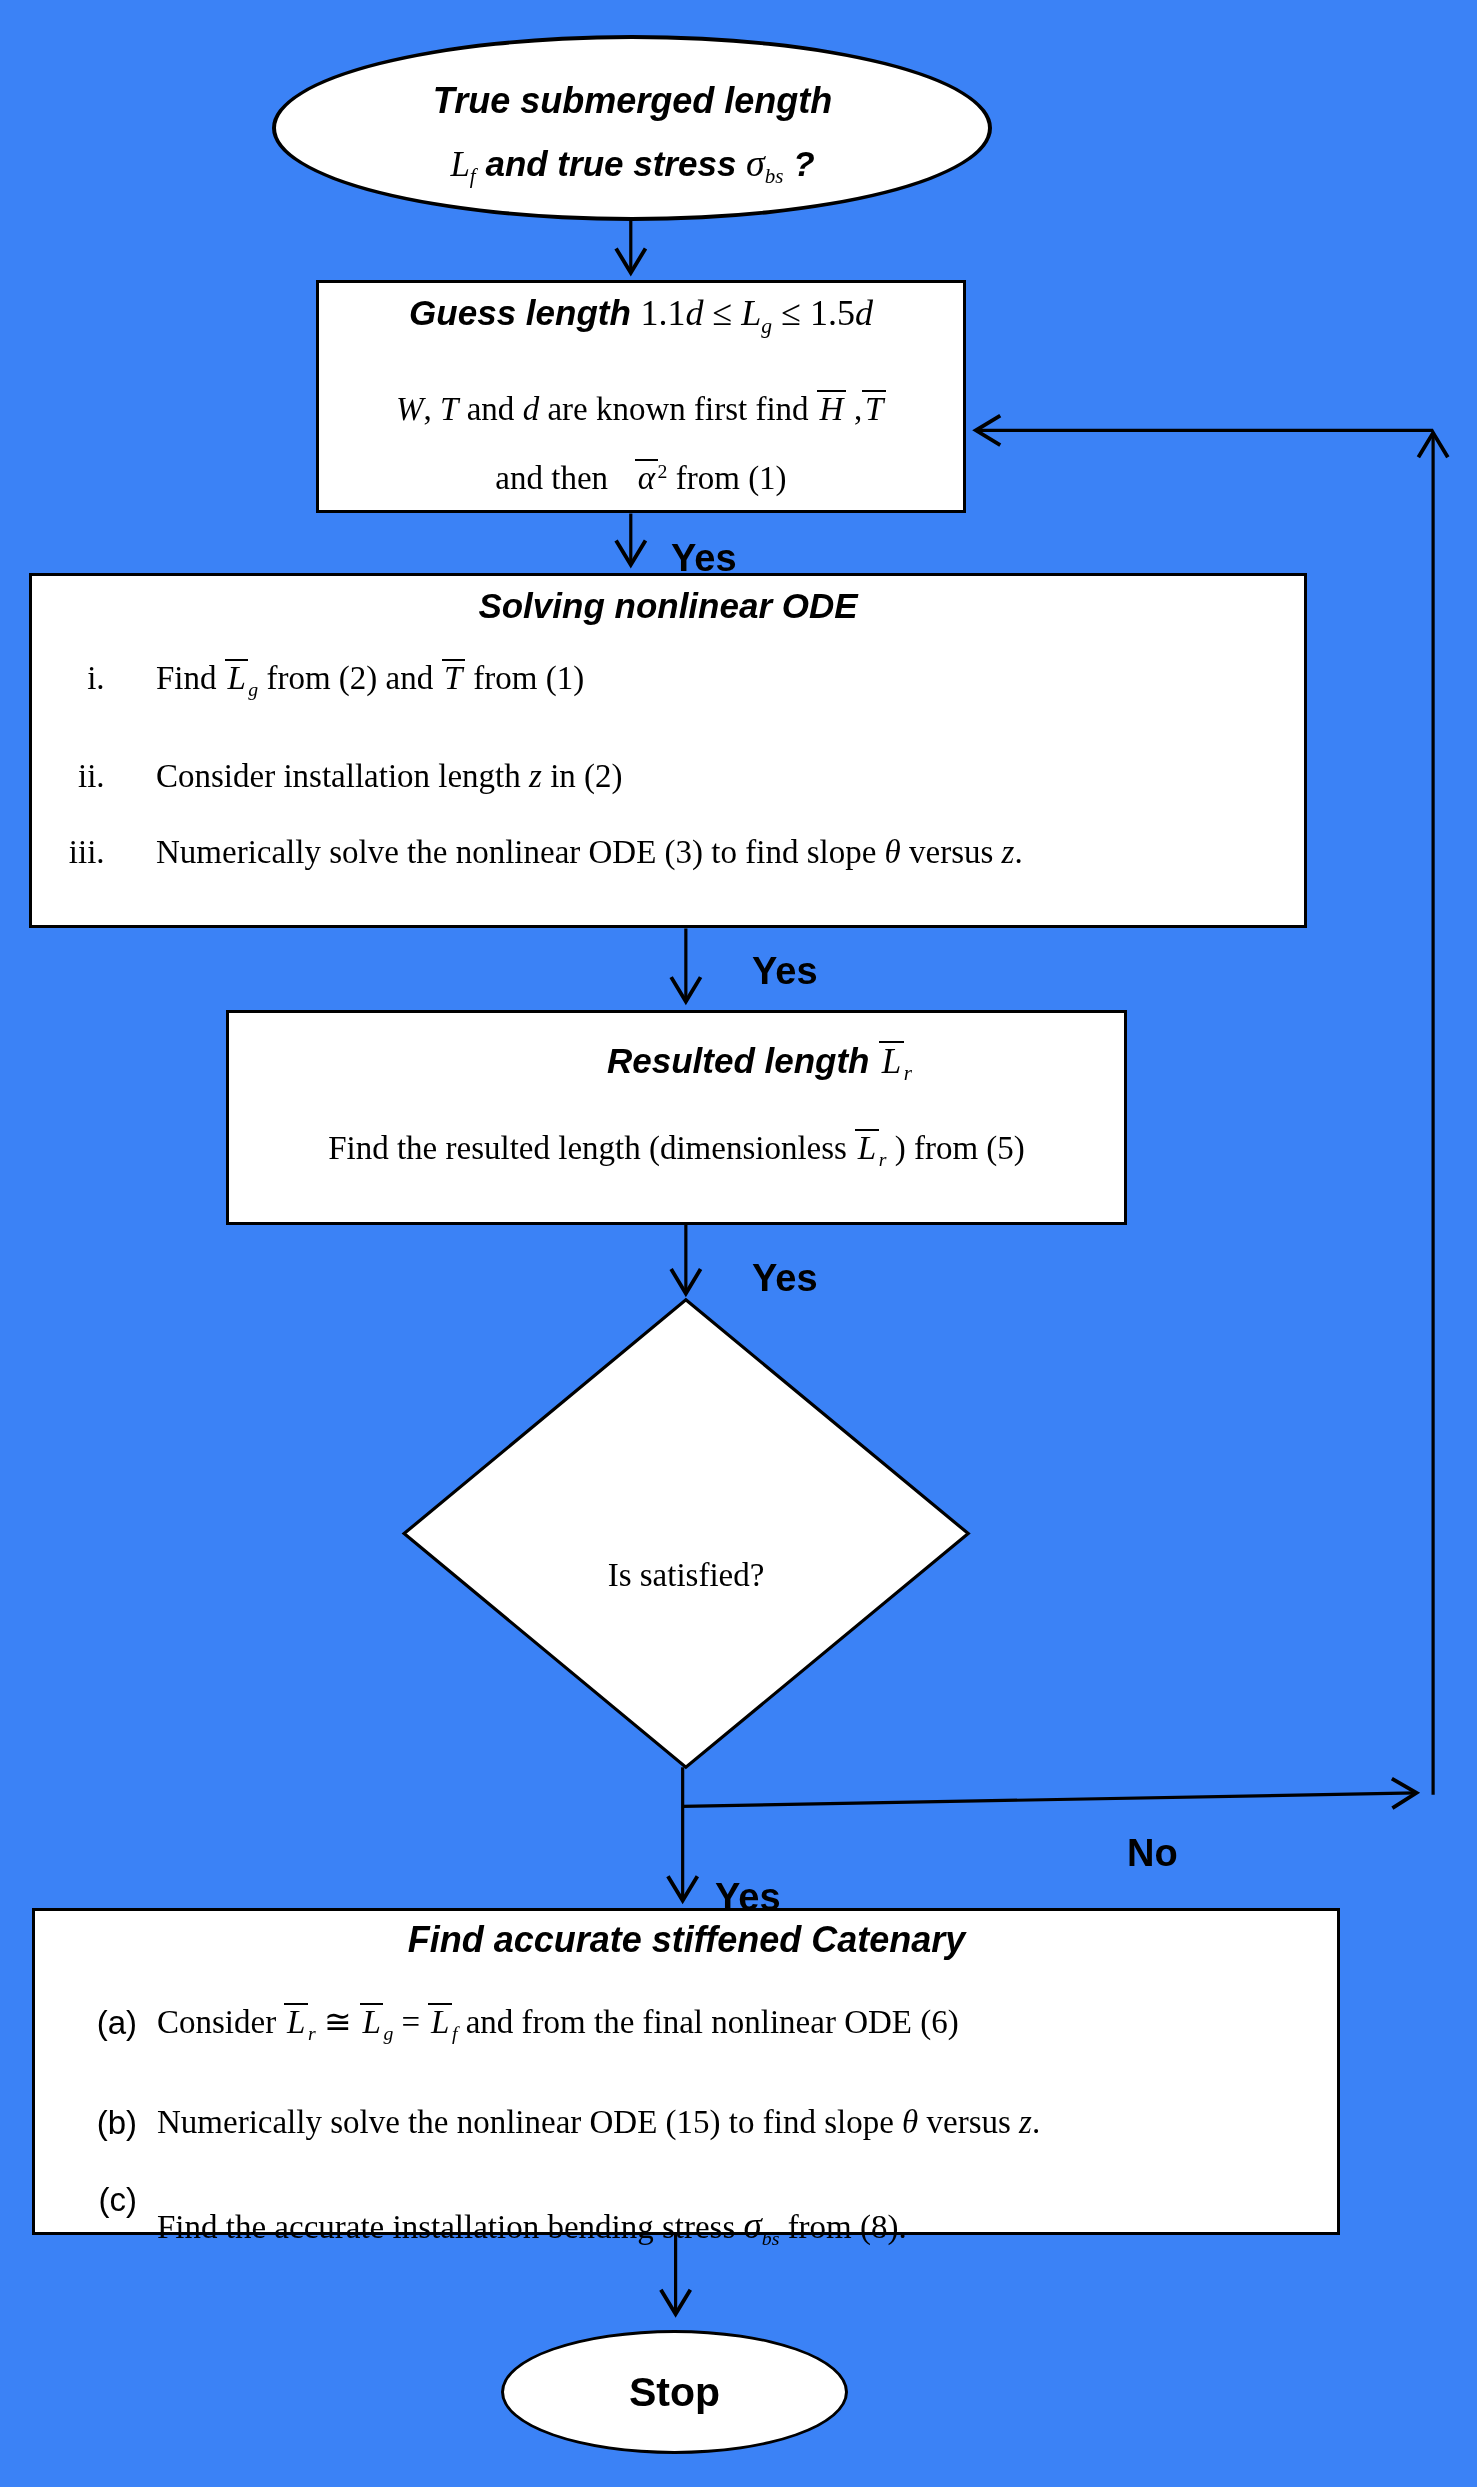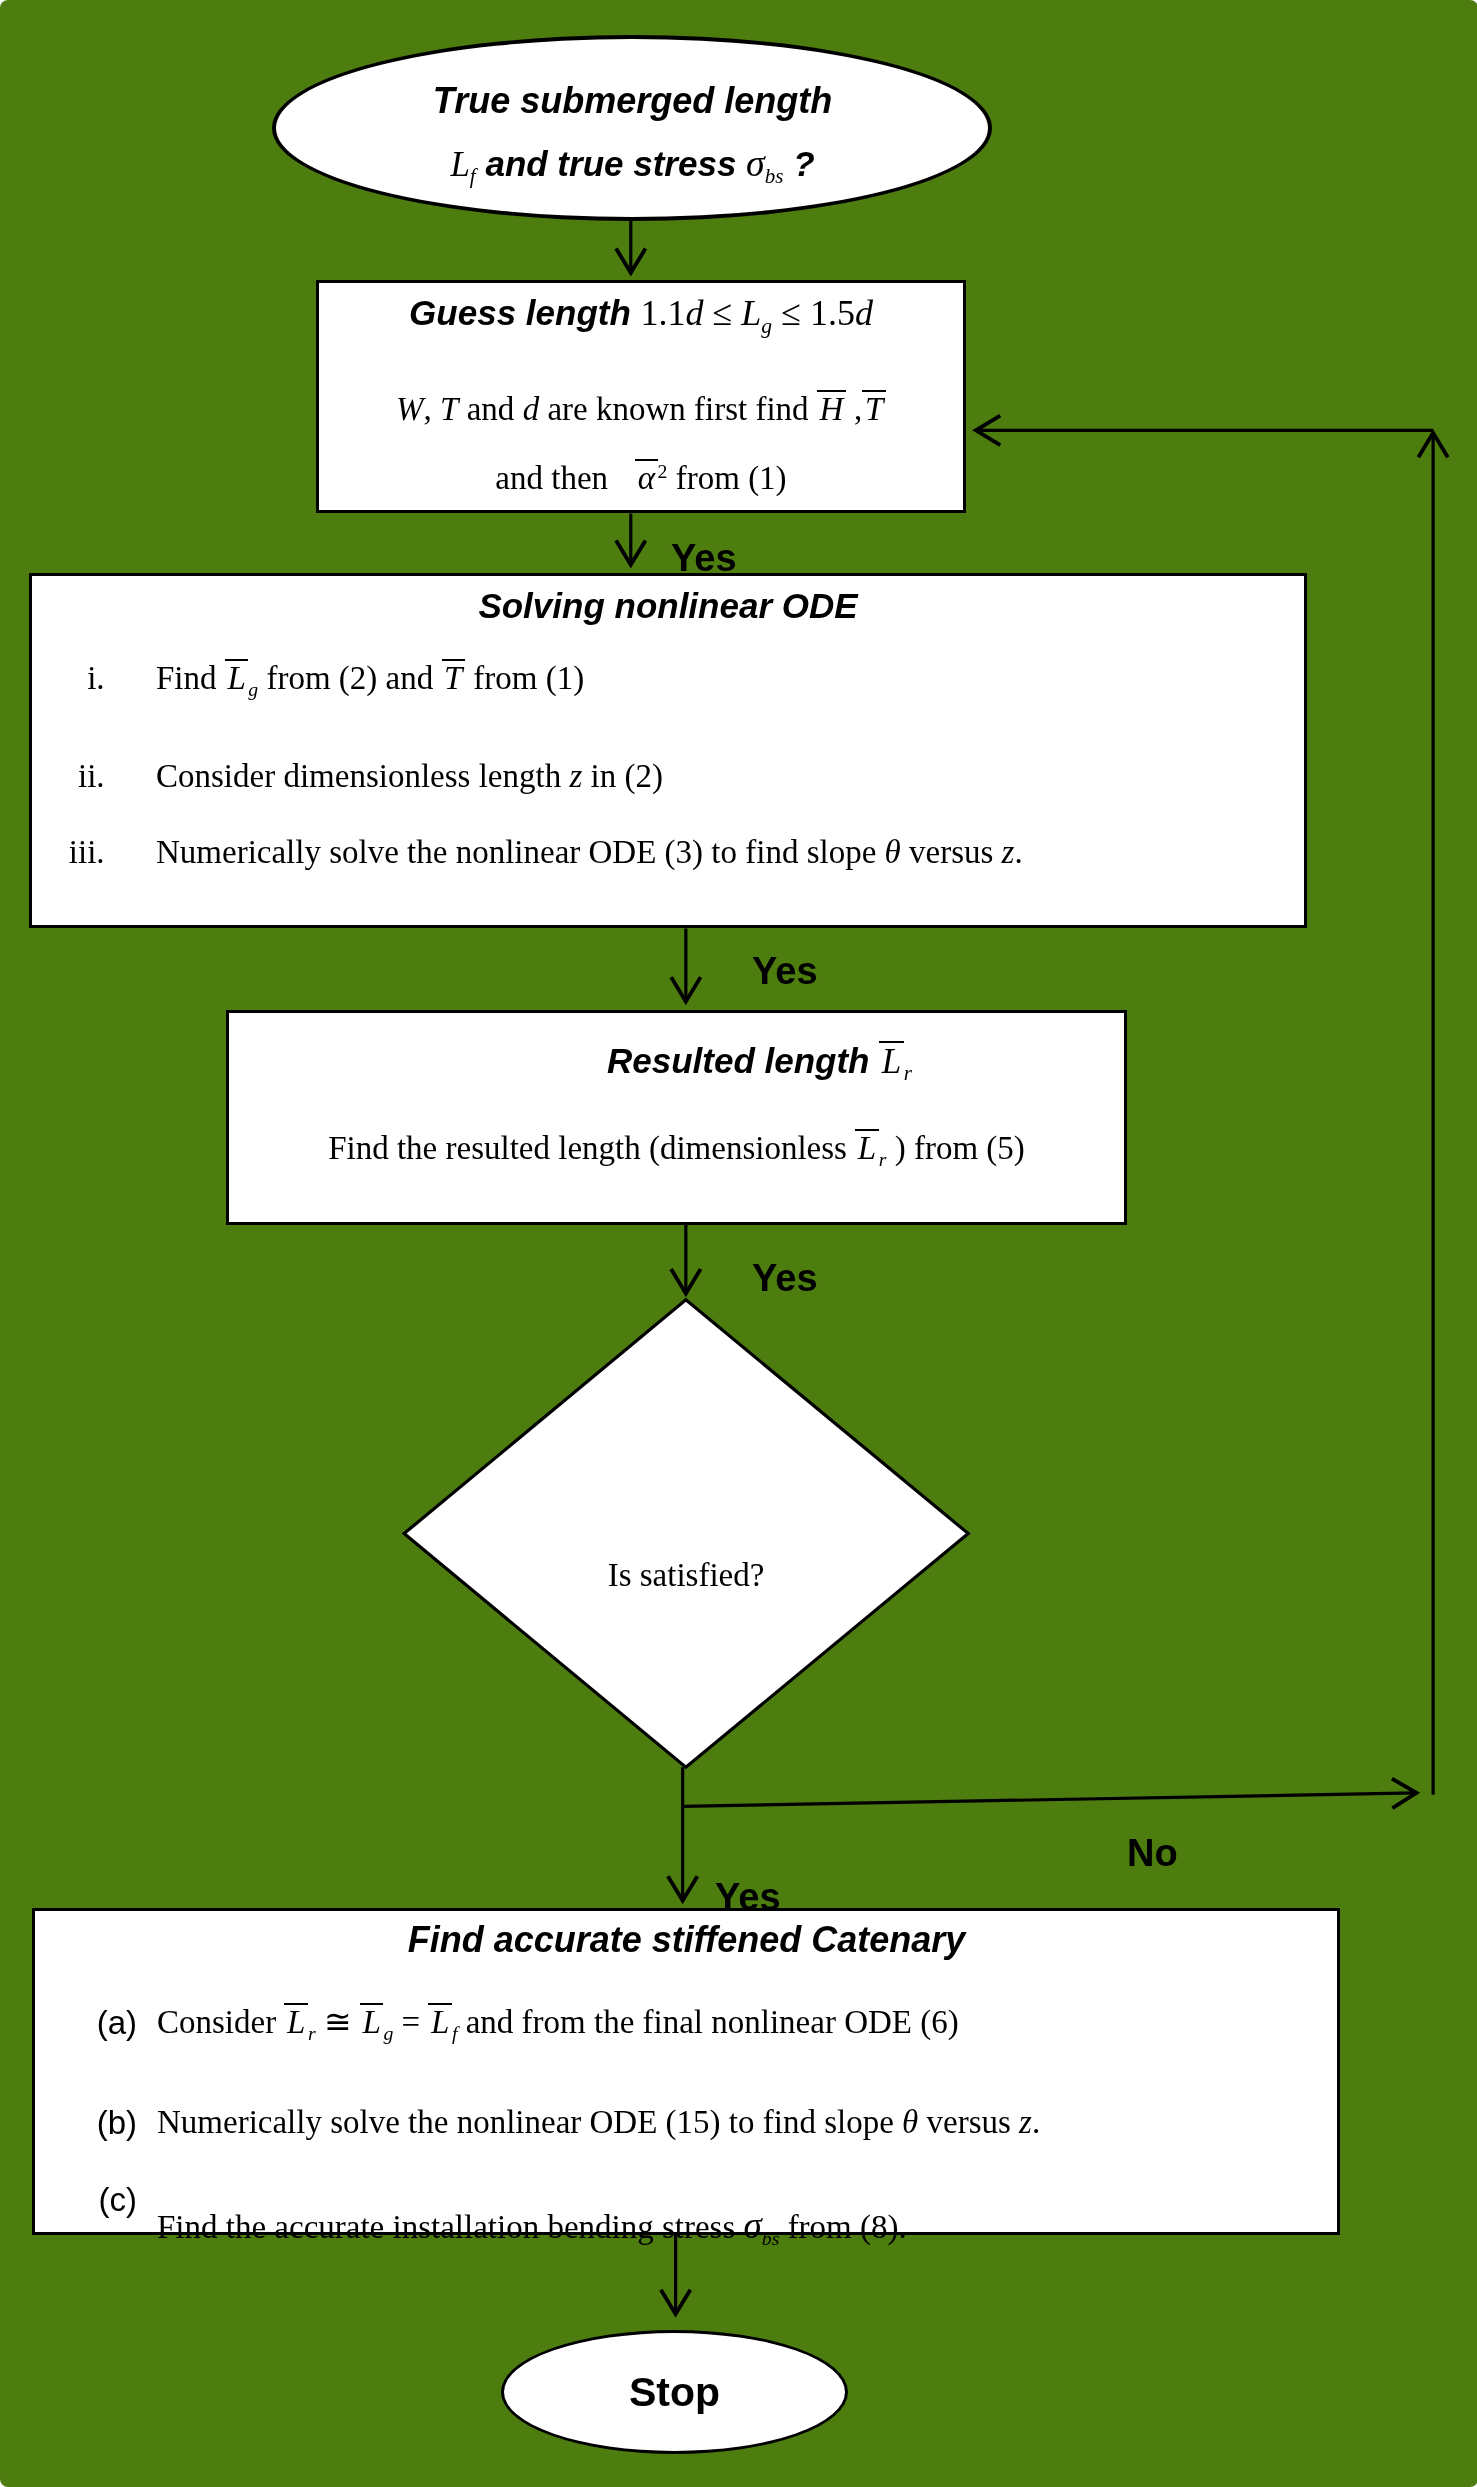--- a/index.html
+++ b/index.html
@@ -1,17 +1,17 @@
 <!DOCTYPE html>
 <html style="font-size:10.2px"><head>
 <meta charset="utf-8">
 <style>
   html,body{margin:0;padding:0;background:#ffffff;}
-  #canvas{position:relative;width:1478px;height:2487px;background:#4d7c0f;overflow:hidden;
-          font-family:"Liberation Serif","DejaVu Serif",serif;color:#000;border-radius:8px;}
+  #canvas{position:relative;width:1478px;height:2487px;background:#3b82f6;overflow:hidden;
+          font-family:"Liberation Serif","DejaVu Serif",serif;color:#000;}
   svg.wires{position:absolute;left:0;top:0;}
   
   .node{position:absolute;box-sizing:border-box;background:#ffffff;}
   .terminator{border:4.5px solid #000;border-radius:50%;}
   .rect{border:3.8px solid #000;}
   
   .abs{position:absolute;box-sizing:border-box;}
   .ctr{text-align:center;}
   .bi{font-family:"Liberation Sans","DejaVu Sans",sans-serif;font-weight:700;font-style:italic;}
   .lbl{position:absolute;font-family:"Liberation Sans","DejaVu Sans",sans-serif;font-weight:700;
@@ -83,21 +83,21 @@
 
   <div class="row t52" style="left:29px;top:658px;width:1278px;">
     <span class="num t52" style="left:25.6px;width:50px;">i.</span>
     <span class="abs" style="left:127px;">
       <span>Find </span><span class="bar"><i>L</i></span><sub>g</sub><span> from (2) and </span><span class="bar"><i>T</i></span><span> from (1)</span>
     </span>
   </div>
   <div class="row t52" style="left:29px;top:756px;width:1278px;">
     <span class="num t52" style="left:25.6px;width:50px;">ii.</span>
     <span class="abs" style="left:127px;">
-      <span>Consider dimensionless length </span><i>z</i><span> in (2)</span>
+      <span>Consider installation length </span><i>z</i><span> in (2)</span>
     </span>
   </div>
   <div class="row t52" style="left:29px;top:832px;width:1278px;">
     <span class="num t52" style="left:25.6px;width:50px;">iii.</span>
     <span class="abs" style="left:127px;white-space:nowrap;">
       <span>Numerically solve the nonlinear ODE (3) to find slope </span><i>θ</i><span> versus </span><i>z</i><span>.</span>
     </span>
   </div>
 
   <div class="node rect" style="left:226px;top:1010px;width:901px;height:215px;"></div>

